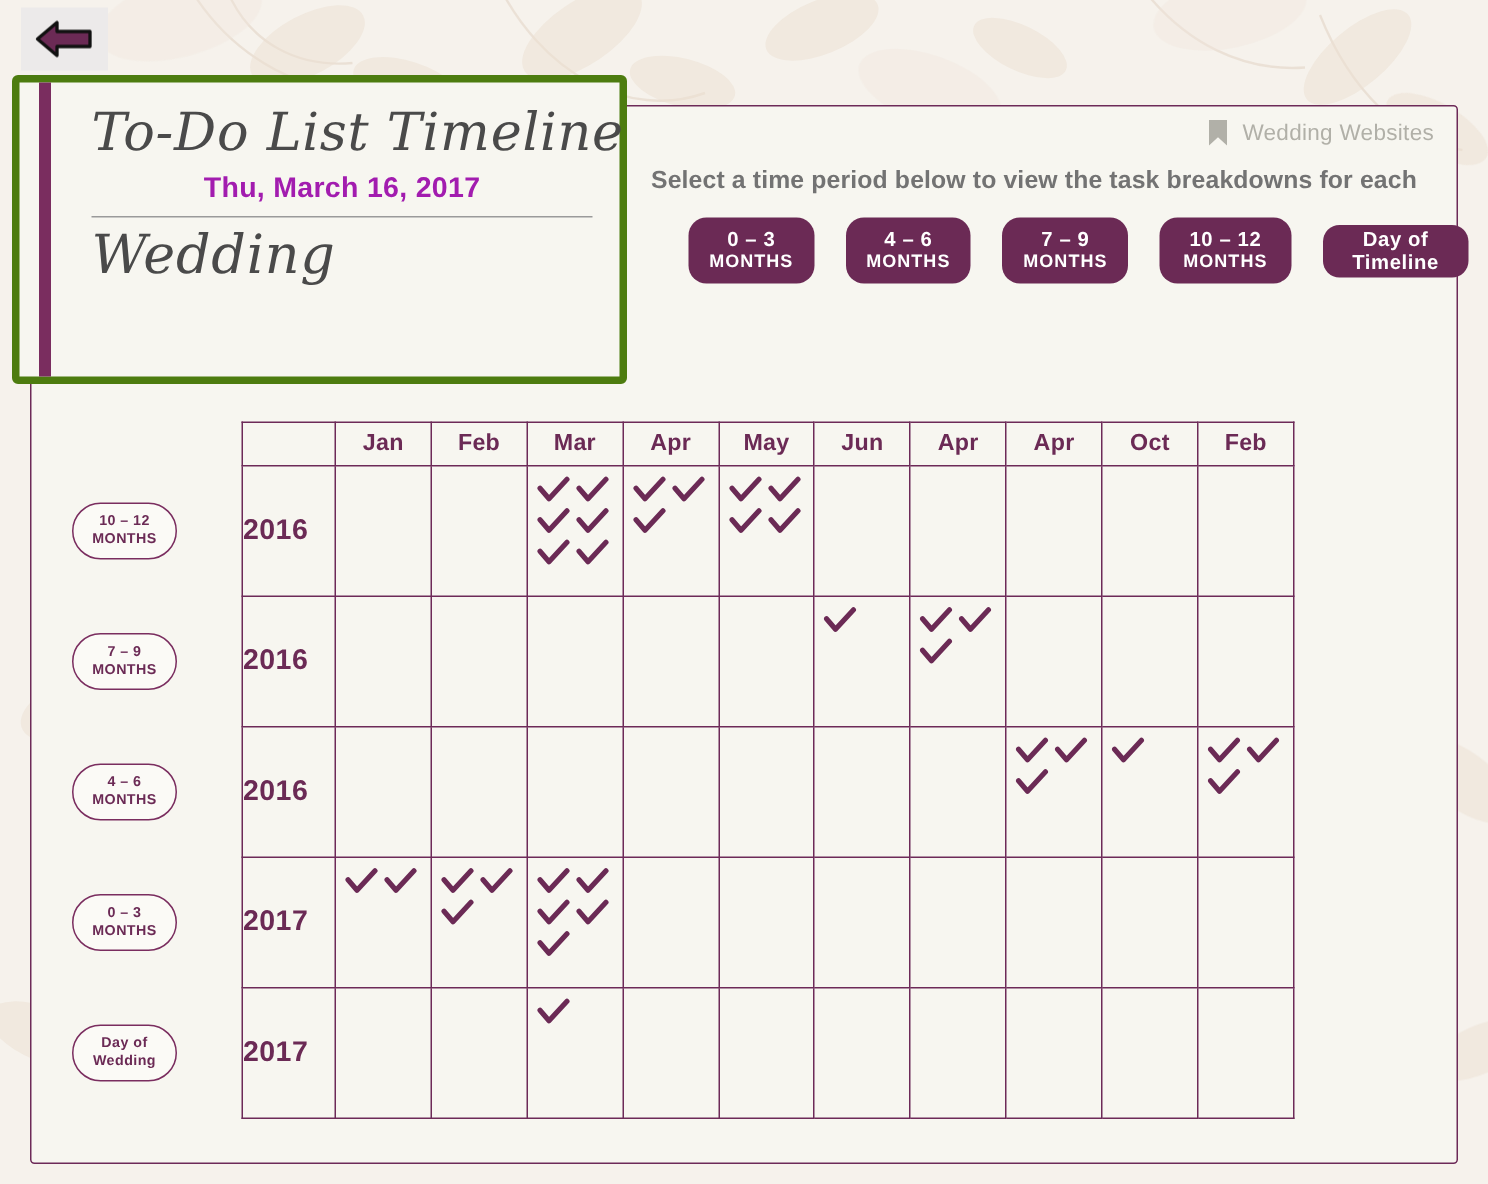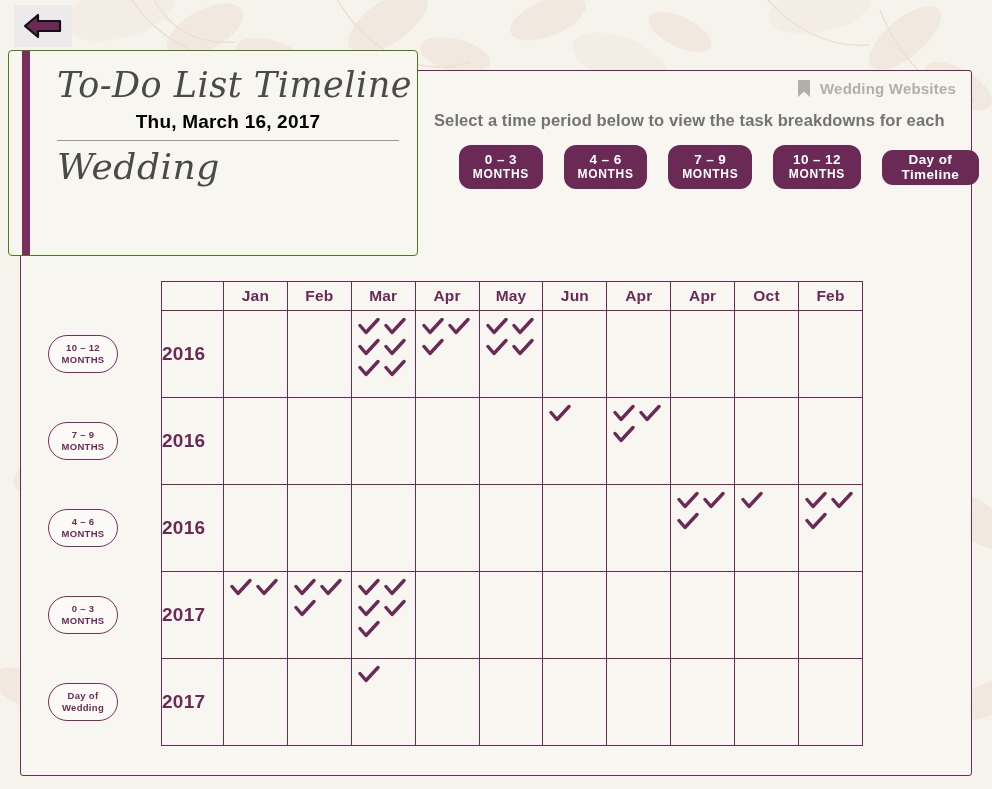--- a/index.html
+++ b/index.html
@@ -39,21 +39,21 @@
   }
 
   
   #title-card {
     position: absolute;
     left: 8px;
     top: 50px;
     width: 410px;
     height: 206px;
     background: #f7f6f0;
-    border: 1px solid #4d7c0f;
+    border: 5px solid #4d7c0f;
     border-radius: 4px;
     z-index: 4;
   }
   #title-accent-bar {
     position: absolute;
     left: 13px;
     top: 0;
     width: 8px;
     height: 100%;
     background: #7a2d5f;
@@ -68,21 +68,21 @@
     font-family: "DejaVu Serif", serif;
     font-style: italic;
     font-weight: 400;
     color: #4a4a4a;
     font-size: 35px;
     line-height: 41px;
     letter-spacing: 0.5px;
     white-space: nowrap;
   }
   #title-date {
-    color: #000000;
+    color: #a21caf;
     font-size: 19px;
     font-weight: bold;
     text-align: center;
     margin-top: 5px;
     margin-bottom: 7px;
     letter-spacing: 0.2px;
   }
   #title-divider {
     height: 1px;
     background: #9a9a9a;
@@ -118,21 +118,21 @@
 
   #websites-link {
     position: absolute;
     right: 17px;
     top: 8px;
     display: flex;
     align-items: center;
     gap: 9px;
     color: #b1b0a8;
     font-size: 15px;
-    font-weight: bold;
+    font-weight: normal;
     letter-spacing: 0.2px;
   }
 
   #select-prompt {
     position: absolute;
     top: 40px;
     left: 15px;
     width: 100%;
     text-align: left;
     color: #737373;

